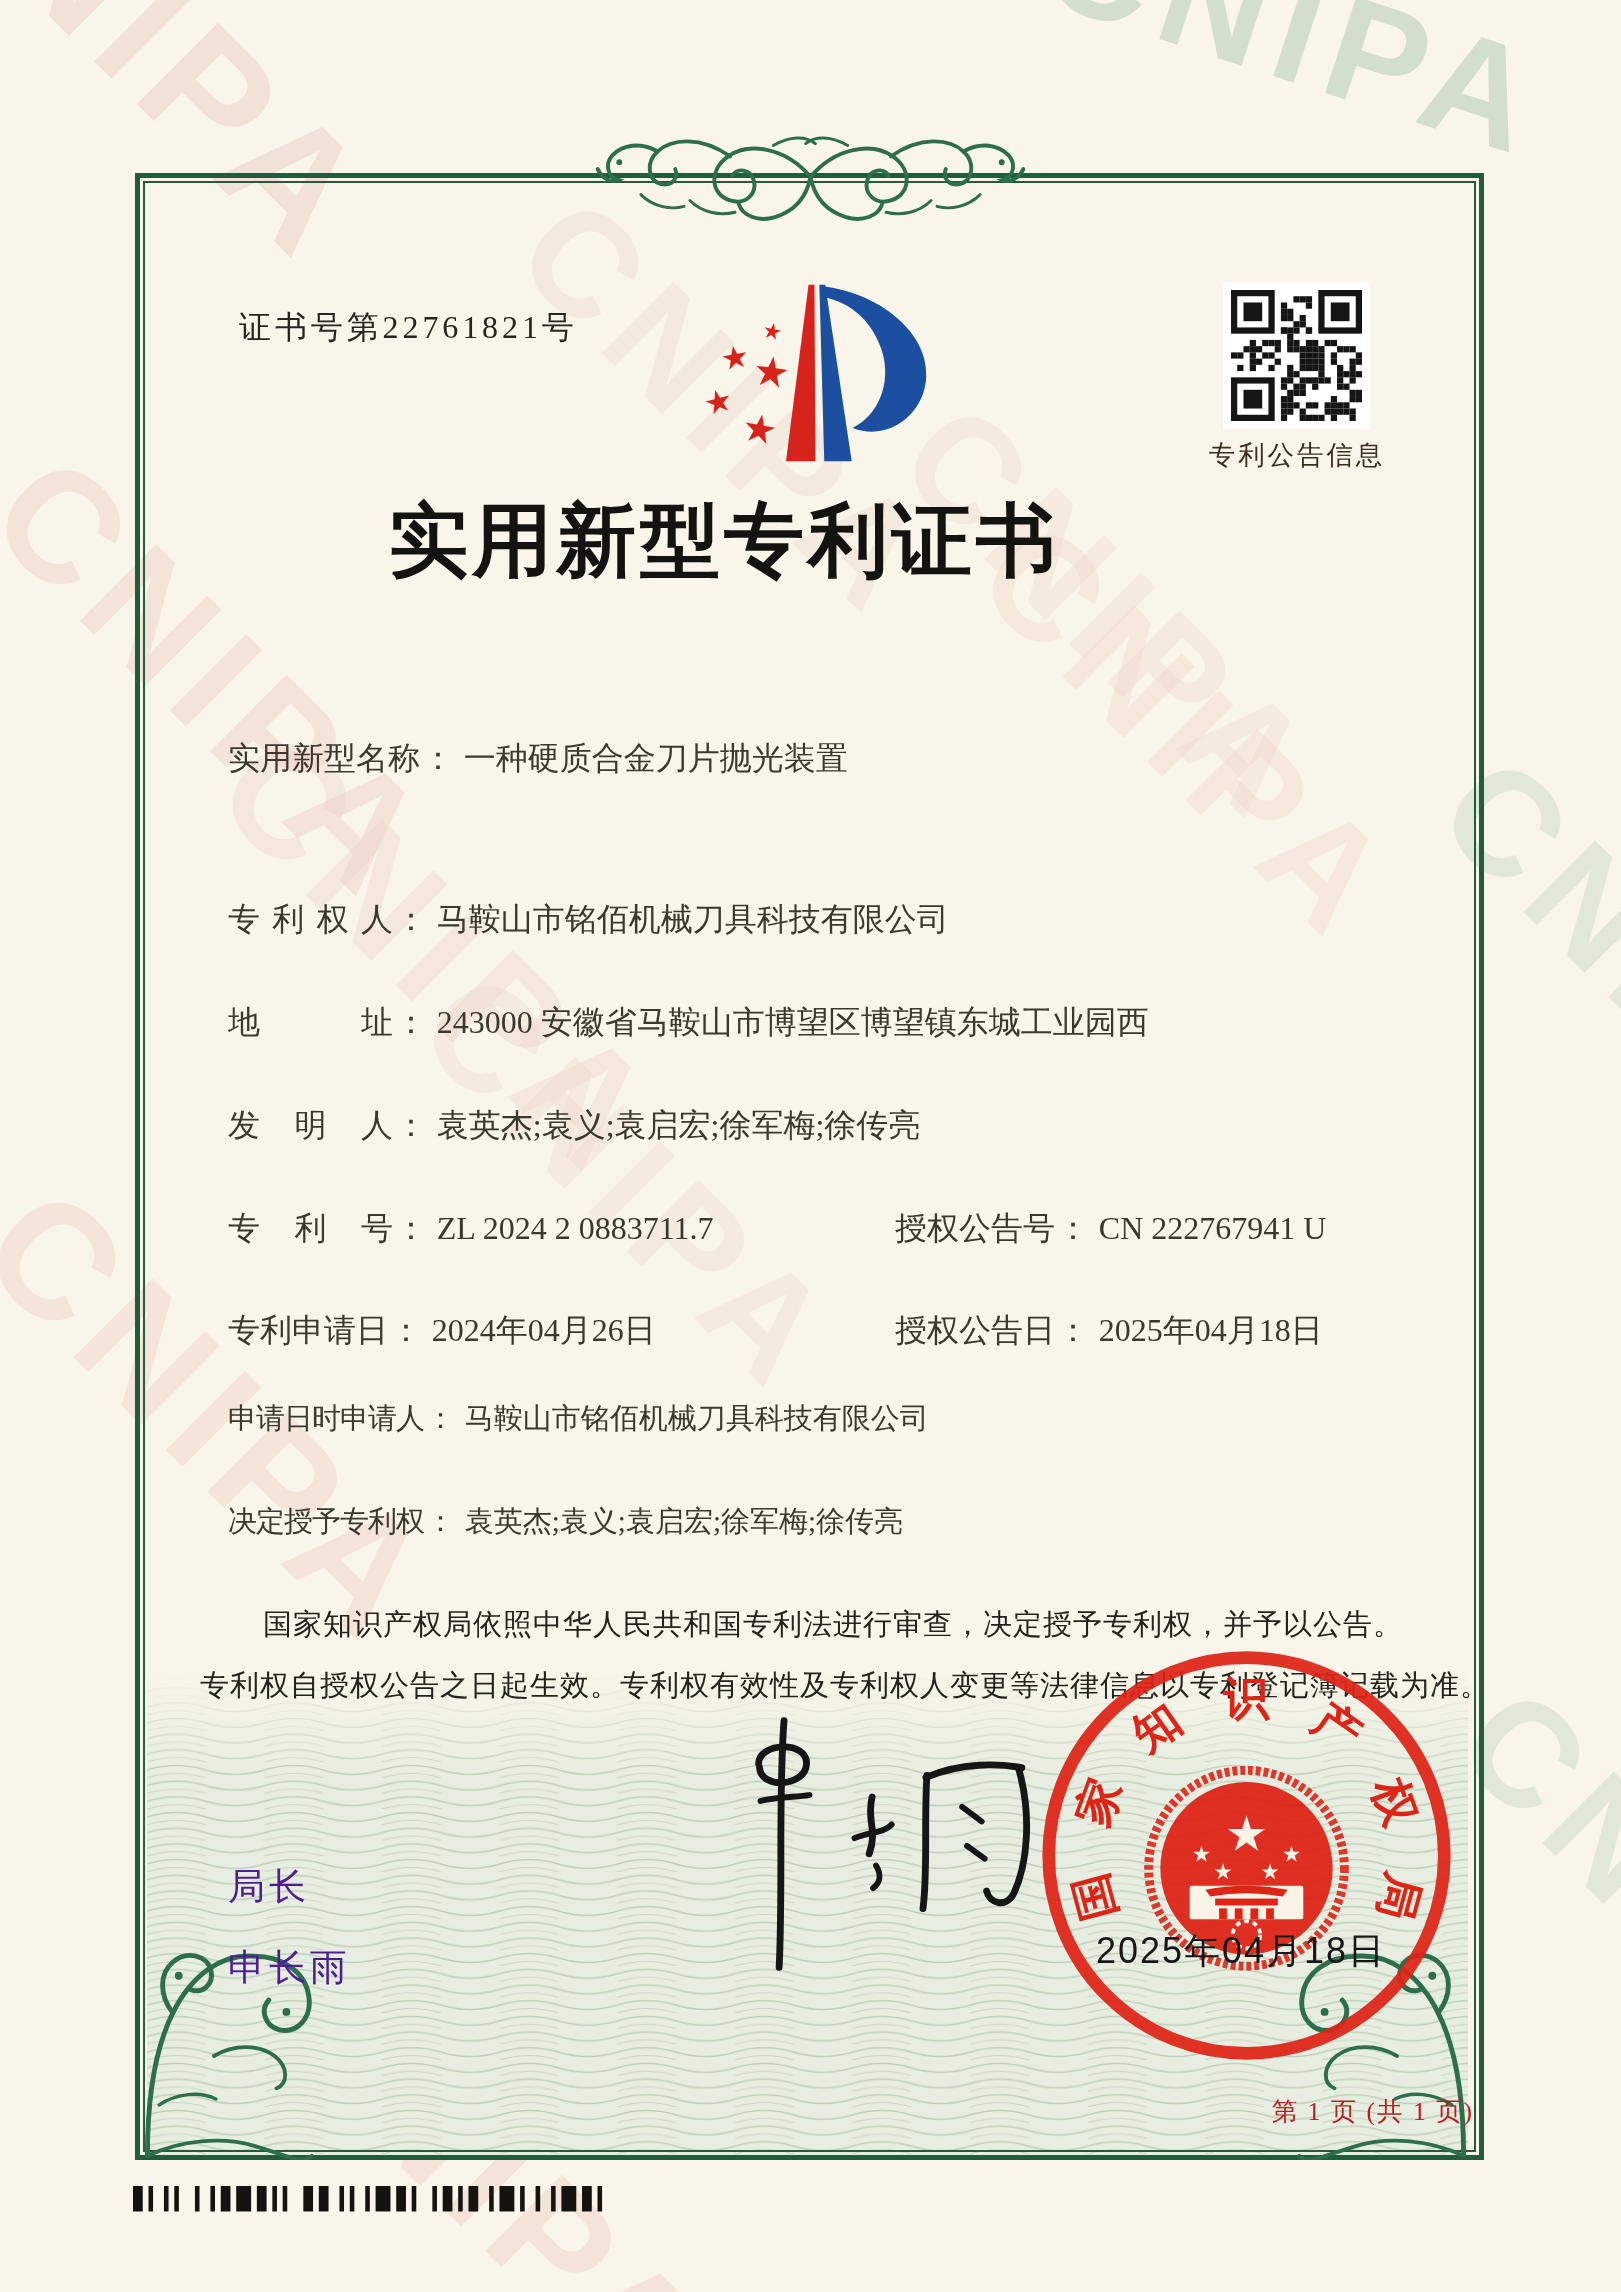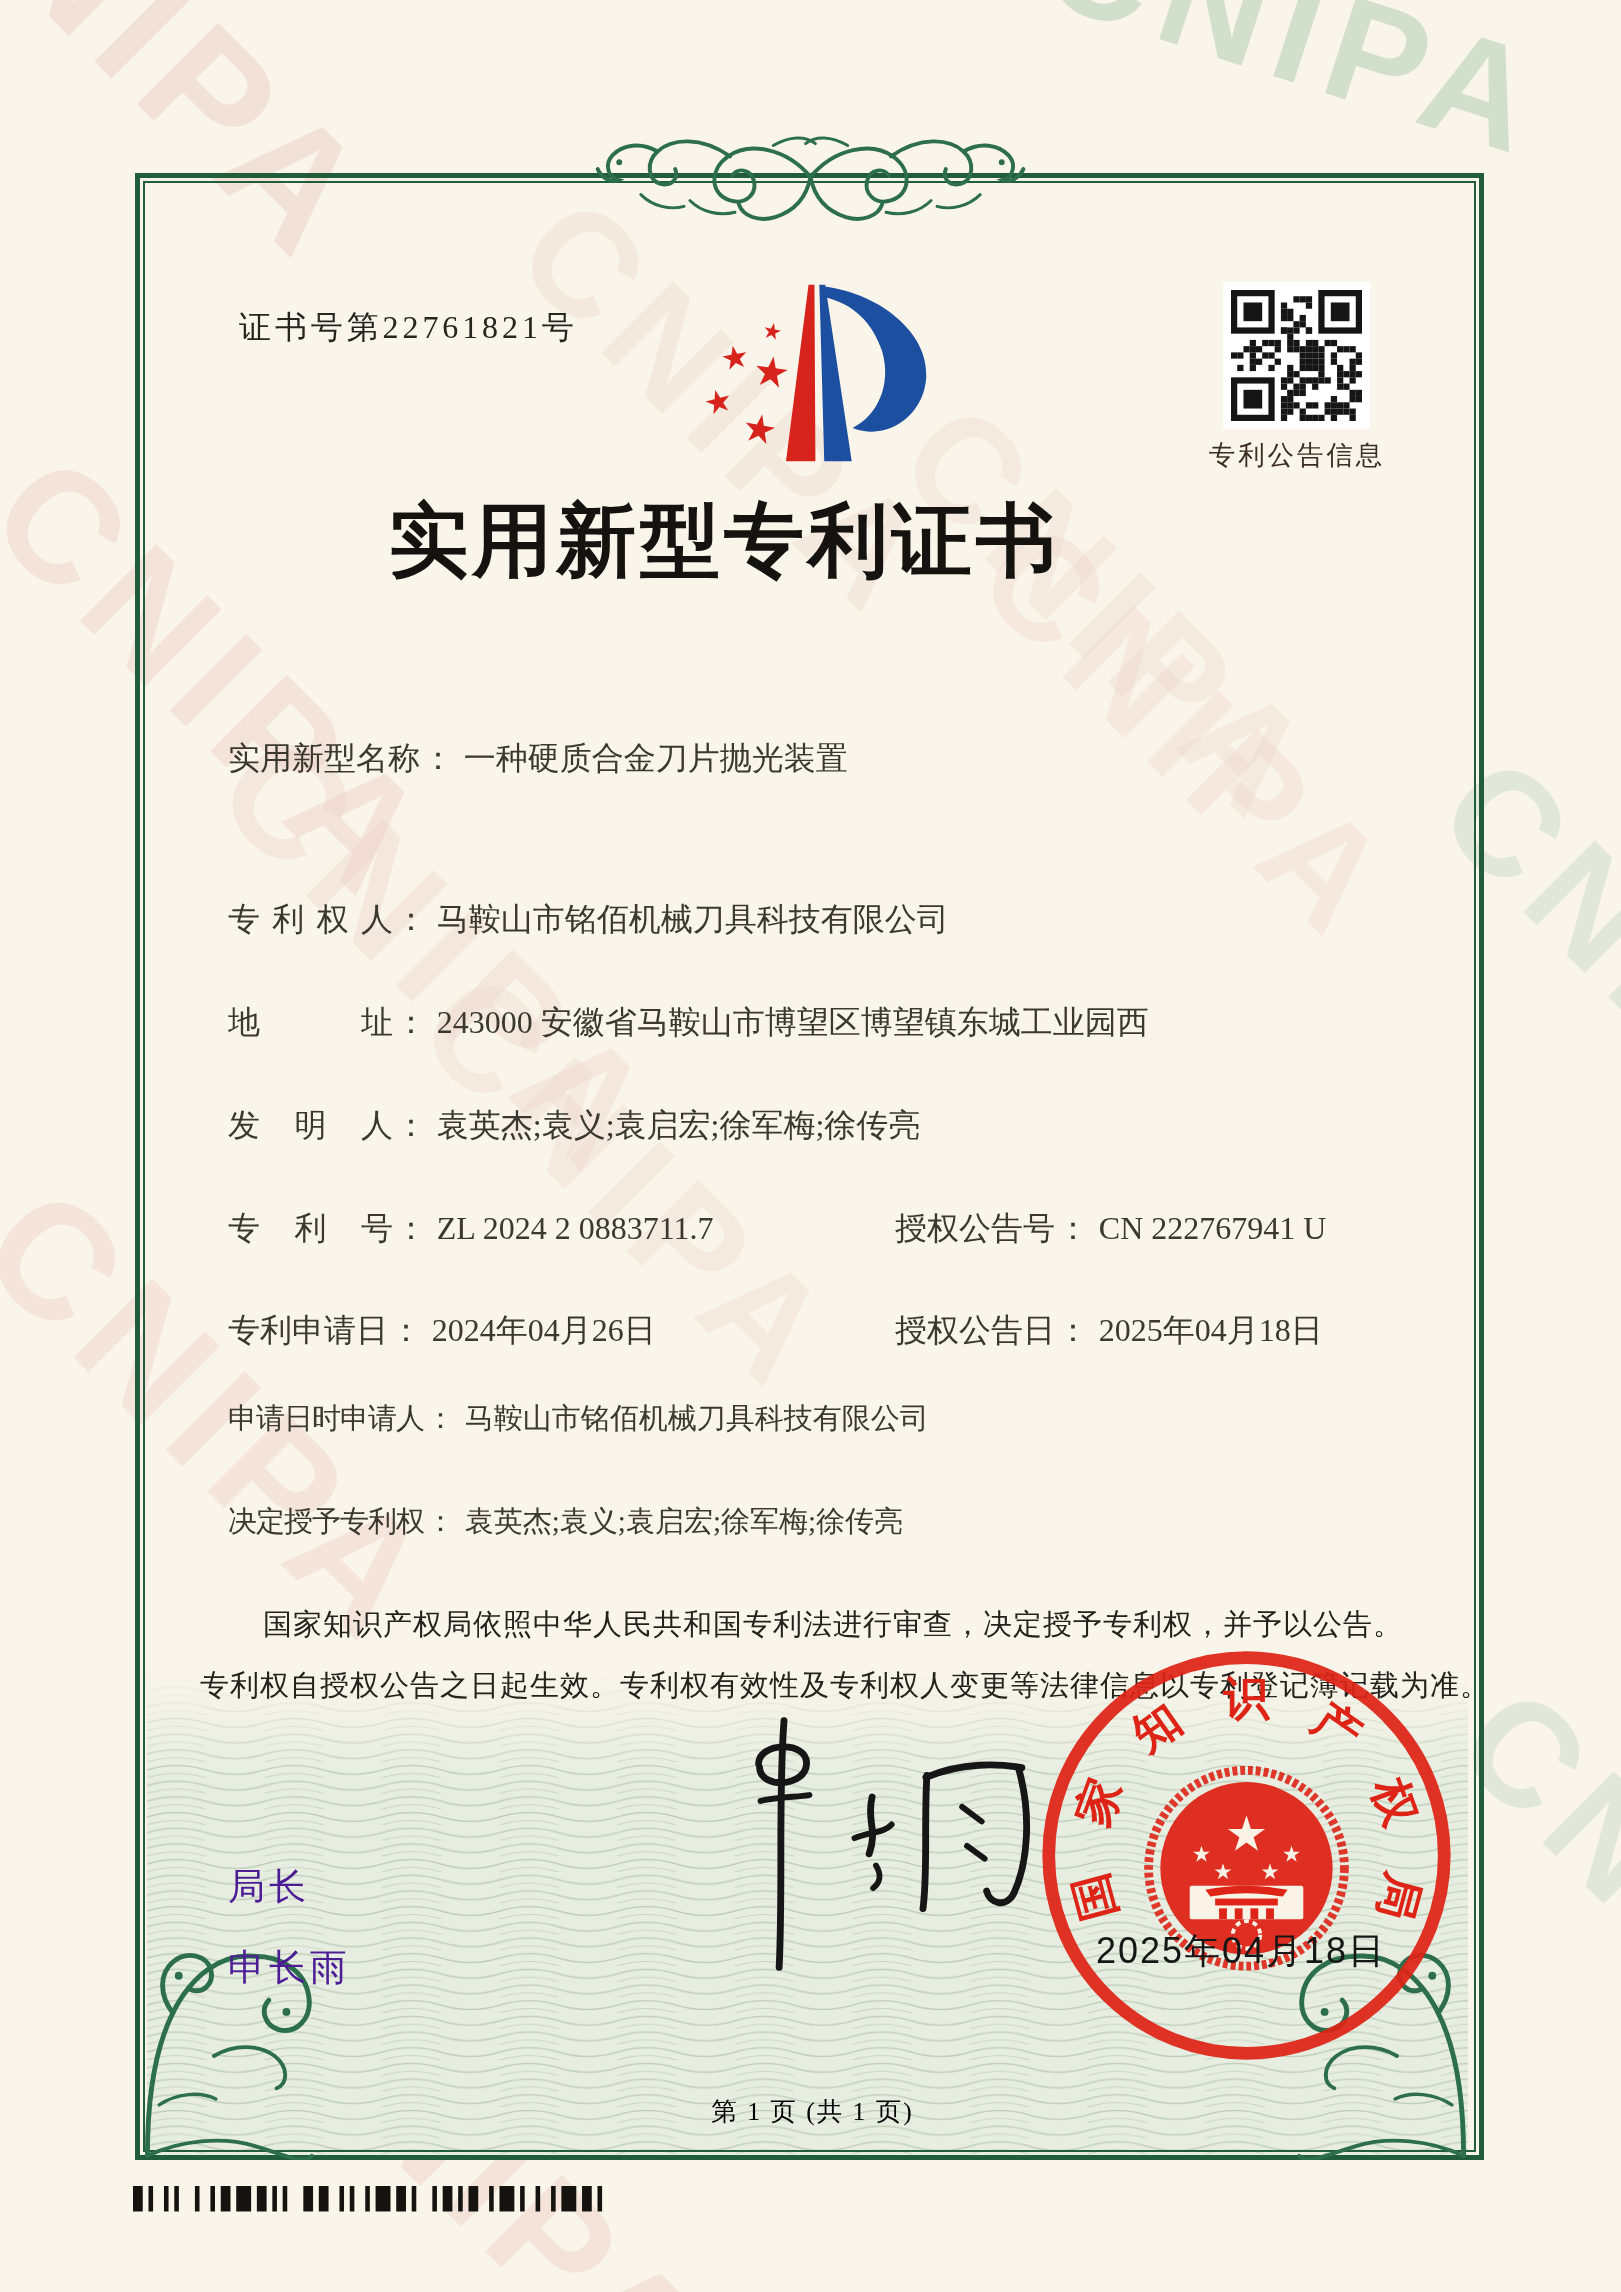--- a/index.html
+++ b/index.html
@@ -28,22 +28,22 @@
   .row.small{font-size:29px;}
   .row.small .lab{letter-spacing:-1px;}
   .stmt{position:absolute;font-size:29px;color:#23221C;letter-spacing:1px;white-space:nowrap;}
   .director{position:absolute;left:228px;font-size:37px;color:#4c1d95;
             font-family:Liberation Sans, sans-serif;letter-spacing:3.9px;}
   .sealdate{position:absolute;left:1055px;top:1927px;width:372px;text-align:center;
             font-size:36px;color:#161616;letter-spacing:2px;
             font-family:"Liberation Sans","DejaVu Sans",sans-serif;z-index:6;}
   .sealchar{position:absolute;left:50%;top:50%;font-size:46px;font-weight:bold;
             font-family:"Liberation Sans","DejaVu Sans",sans-serif;z-index:6;}
-  .footer{position:absolute;left:135px;top:2094px;width:1339px;text-align:center;
-          font-size:25.5px;color:#000000;letter-spacing:2px;z-index:3;margin-left:8px;}
+  .footer{position:absolute;left:135px;top:2094px;width:1339px;text-align:right;
+          font-size:25.5px;color:#b91c1c;letter-spacing:2px;z-index:3;}
   svg{display:block;}
   .abs{position:absolute;}
 </style>
 </head>
 <body>
 
 <div class="page">
 
   <div id="wm-layer">
       <div class="wm" style="left: -147px; top: -69px; font-size: 167px; color: rgba(231, 196, 186, 0.4); transform: rotate(45deg); letter-spacing: 13.7px;">CNIPA</div>

